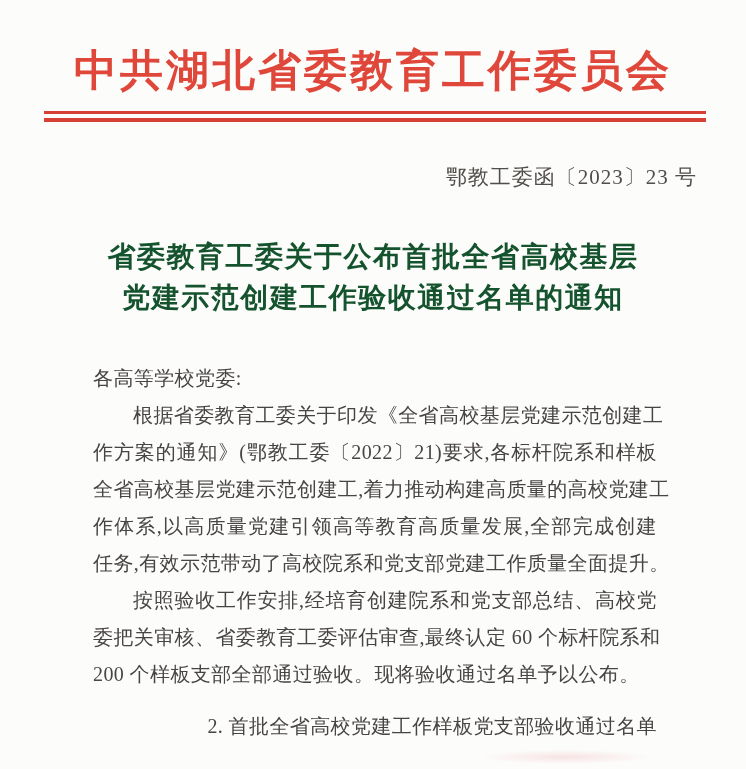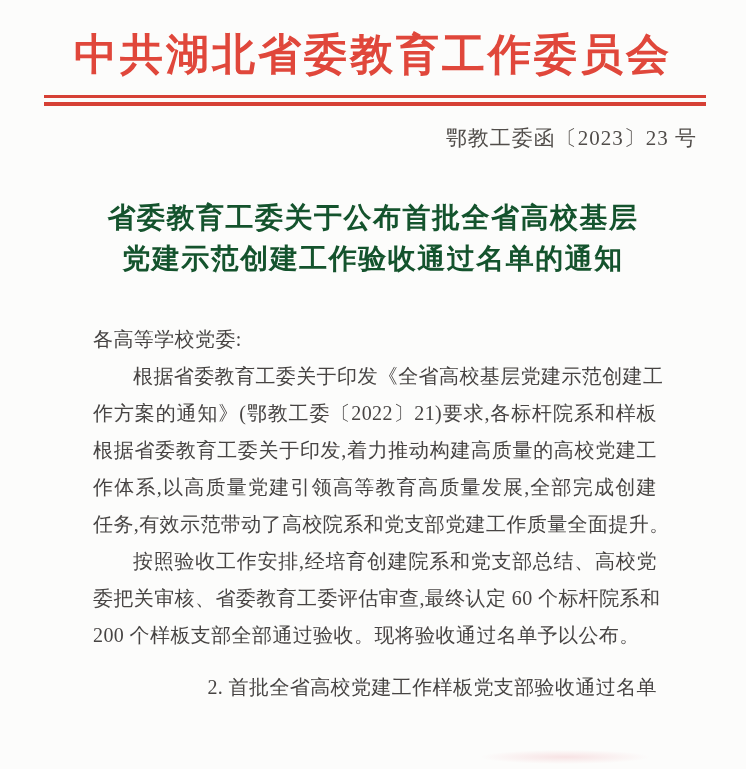--- a/index.html
+++ b/index.html
@@ -4,31 +4,31 @@
 <style>
   html,body{margin:0;padding:0;background:#e8e8e8;}
   .paper{
     width:746px;height:769px;position:relative;overflow:hidden;
     background:#fcfcfb;margin:0 auto;
     font-family:"Liberation Serif","DejaVu Serif",serif;
     color:#3f3c3a;
   }
   
   .org-title{
-    margin:0;padding-top:24px;height:62px;line-height:62px;
+    margin:0;padding-top:40px;height:62px;line-height:62px;
     text-align:center;font-size:43px;font-weight:bold;
     letter-spacing:3px;color:#e0473b;white-space:nowrap;
   }
   .red-rule{
     margin:9px 40px 0 44px;height:4px;
     border-top:3px solid #d64035;border-bottom:4px solid #d64035;
   }
   
   .doc-number{
-    margin-top:18px;padding-right:49px;text-align:right;
+    margin-top:41px;padding-right:49px;text-align:right;
     font-size:21px;line-height:28px;color:#514d4a;
     letter-spacing:1px;white-space:nowrap;
   }
   
   .doc-title{
     margin:45px 0 0 0;text-align:center;font-weight:bold;
     font-size:28px;line-height:41px;letter-spacing:1.5px;
     color:#14532d;
   }
   .doc-title .tline{display:block;white-space:nowrap;}
@@ -71,21 +71,21 @@
     <span class="tline">省委教育工委关于公布首批全省高校基层</span>
     <span class="tline">党建示范创建工作验收通过名单的通知</span>
   </h2>
 
   <div class="body-area">
 
     <div class="bline short">各高等学校党委:</div>
 
     <div class="bline indent">根据省委教育工委关于印发《全省高校基层党建示范创建工</div>
     <div class="bline">作方案的通知》(鄂教工委〔2022〕21)要求,各标杆院系和样板</div>
-    <div class="bline">根据省委教育工委关于印发,着力推动构建高质量的高校党建工</div>
+    <div class="bline">全省高校基层党建示范创建工,着力推动构建高质量的高校党建工</div>
     <div class="bline">作体系,以高质量党建引领高等教育高质量发展,全部完成创建</div>
     <div class="bline">任务,有效示范带动了高校院系和党支部党建工作质量全面提升。</div>
 
     <div class="bline indent">按照验收工作安排,经培育创建院系和党支部总结、高校党</div>
     <div class="bline">委把关审核、省委教育工委评估审查,最终认定 60 个标杆院系和</div>
     <div class="bline short">200 个样板支部全部通过验收。现将验收通过名单予以公布。</div>
 
     <div class="attachments">
       <div class="attach-line attach-line-2">2. 首批全省高校党建工作样板党支部验收通过名单</div>
     </div>

